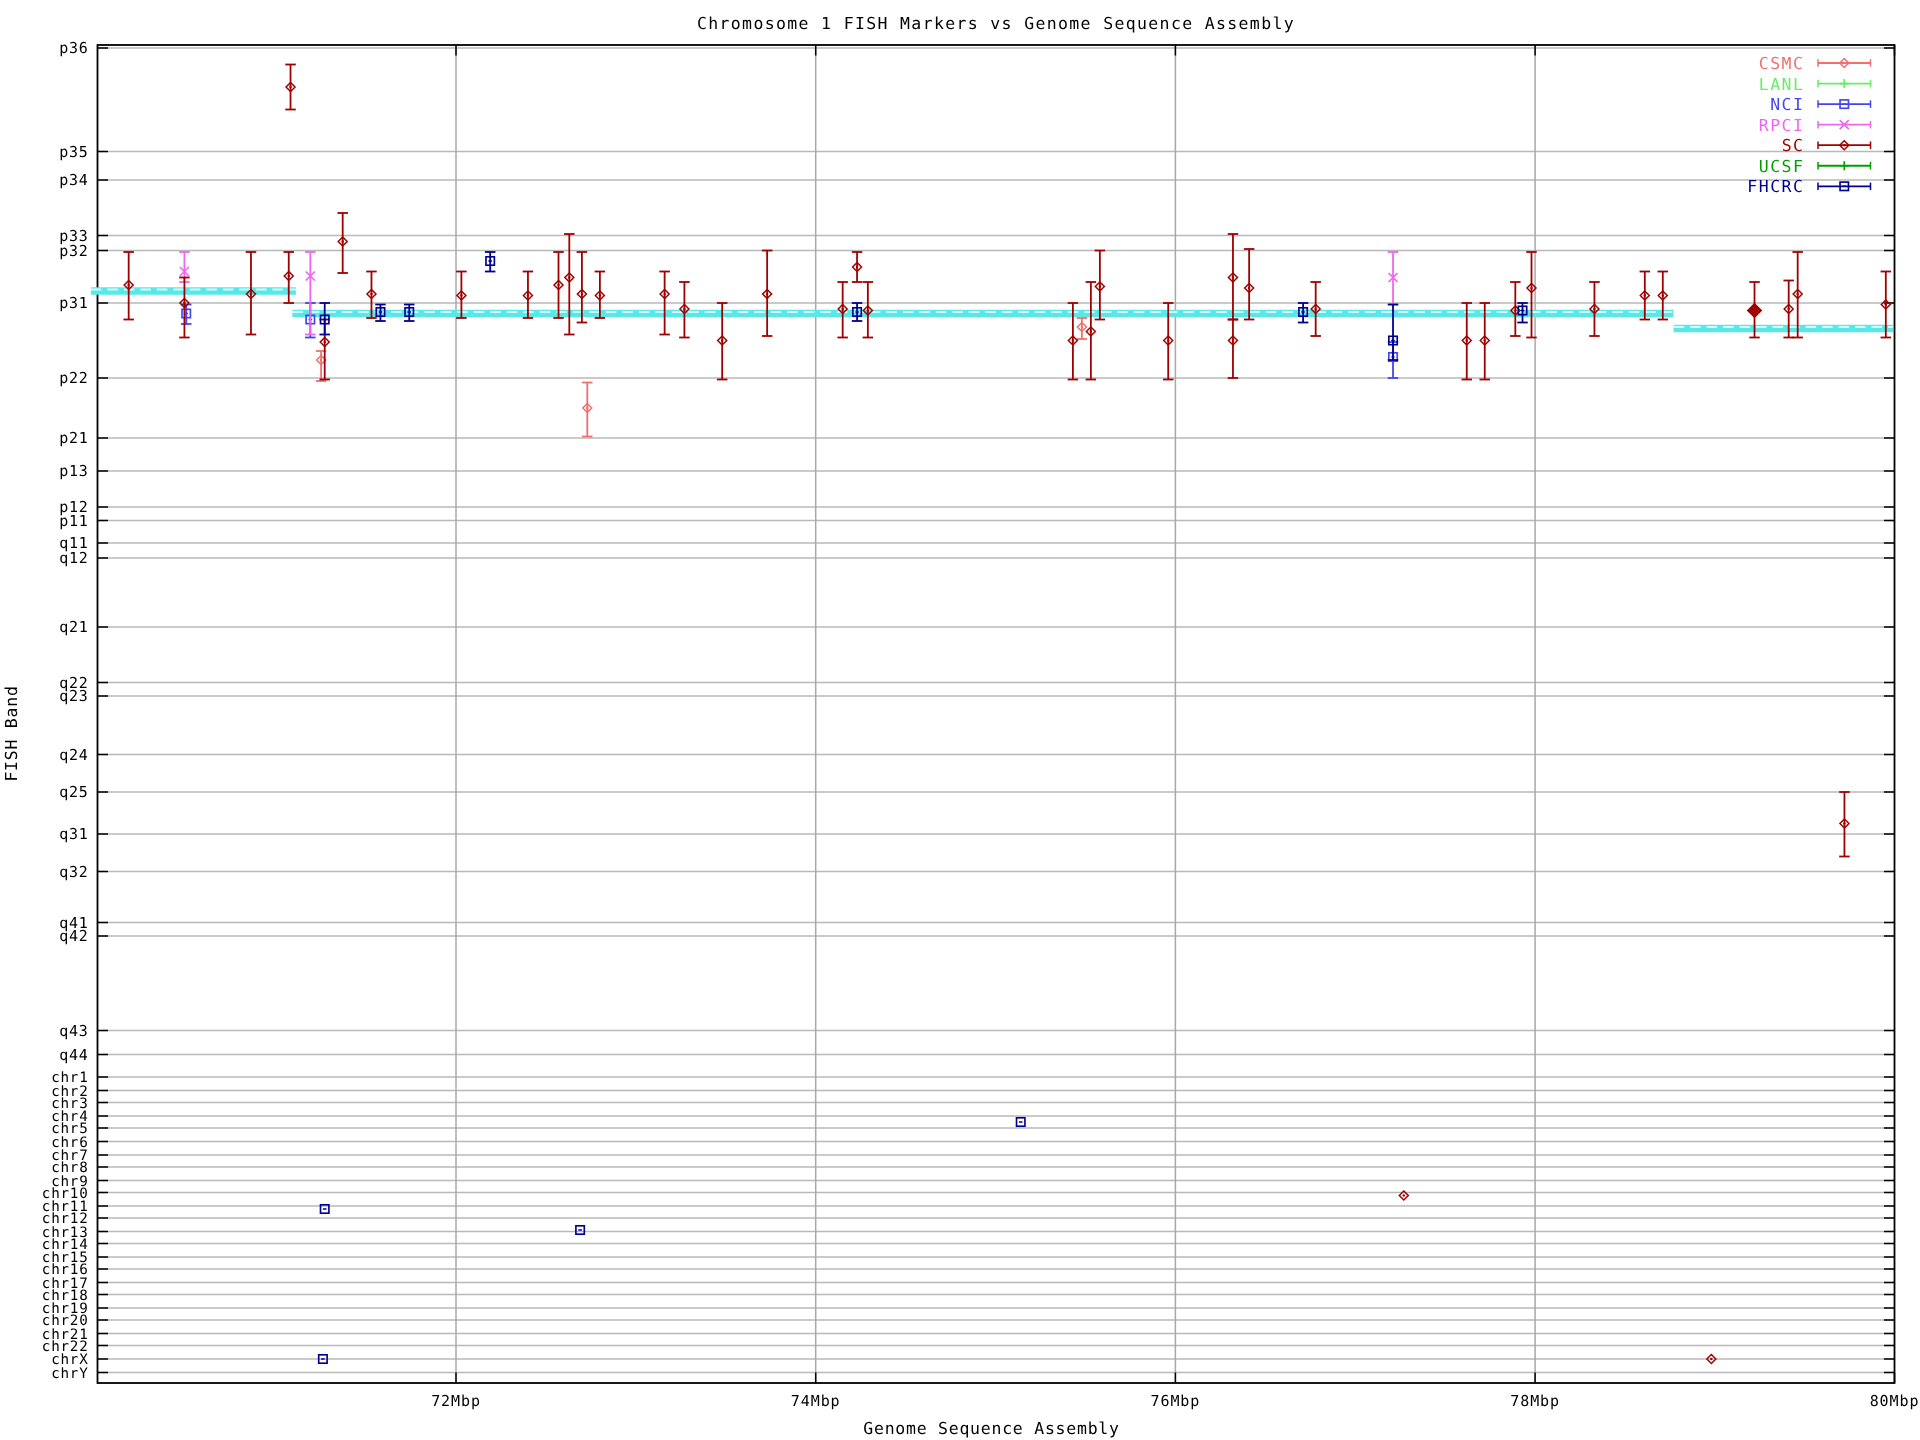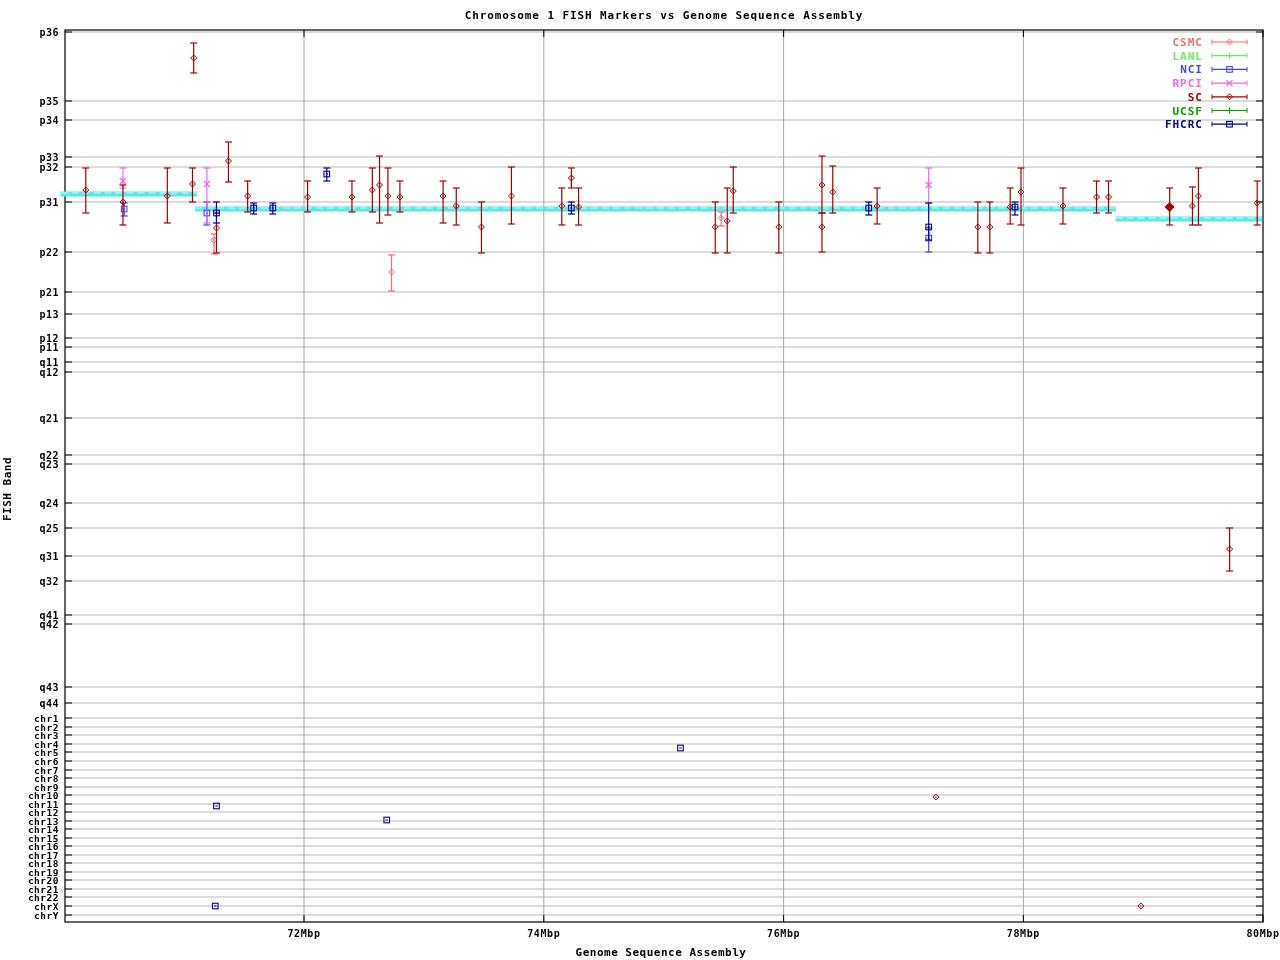--- a/index.html
+++ b/index.html
@@ -1,17 +1,17 @@
 <!DOCTYPE html>
 <html><head>
 <meta charset="utf-8">
 <style>
   html,body{margin:0;padding:0;background:#ffffff;}
   body{width:1280px;height:960px;position:relative;font-family:"DejaVu Sans Mono",monospace;}
-  #chart-wrap{position:absolute;left:0;top:0;width:1280px;height:823px;font-weight:bold;}
+  #chart-wrap{position:absolute;left:0;top:0;width:1280px;height:823px;}
   svg{position:absolute;left:0;top:0;}
   svg text{font-family:"DejaVu Sans Mono",monospace;fill:#000000;}
   .t-title{font-size:11px;letter-spacing:0.9px;}
   .t-axis{font-size:11px;letter-spacing:0.5px;}
   .t-tick{font-size:10px;letter-spacing:0.6px;}
   .t-legend{font-size:11px;letter-spacing:1px;}
 </style>
 </head>
 <body>
 

